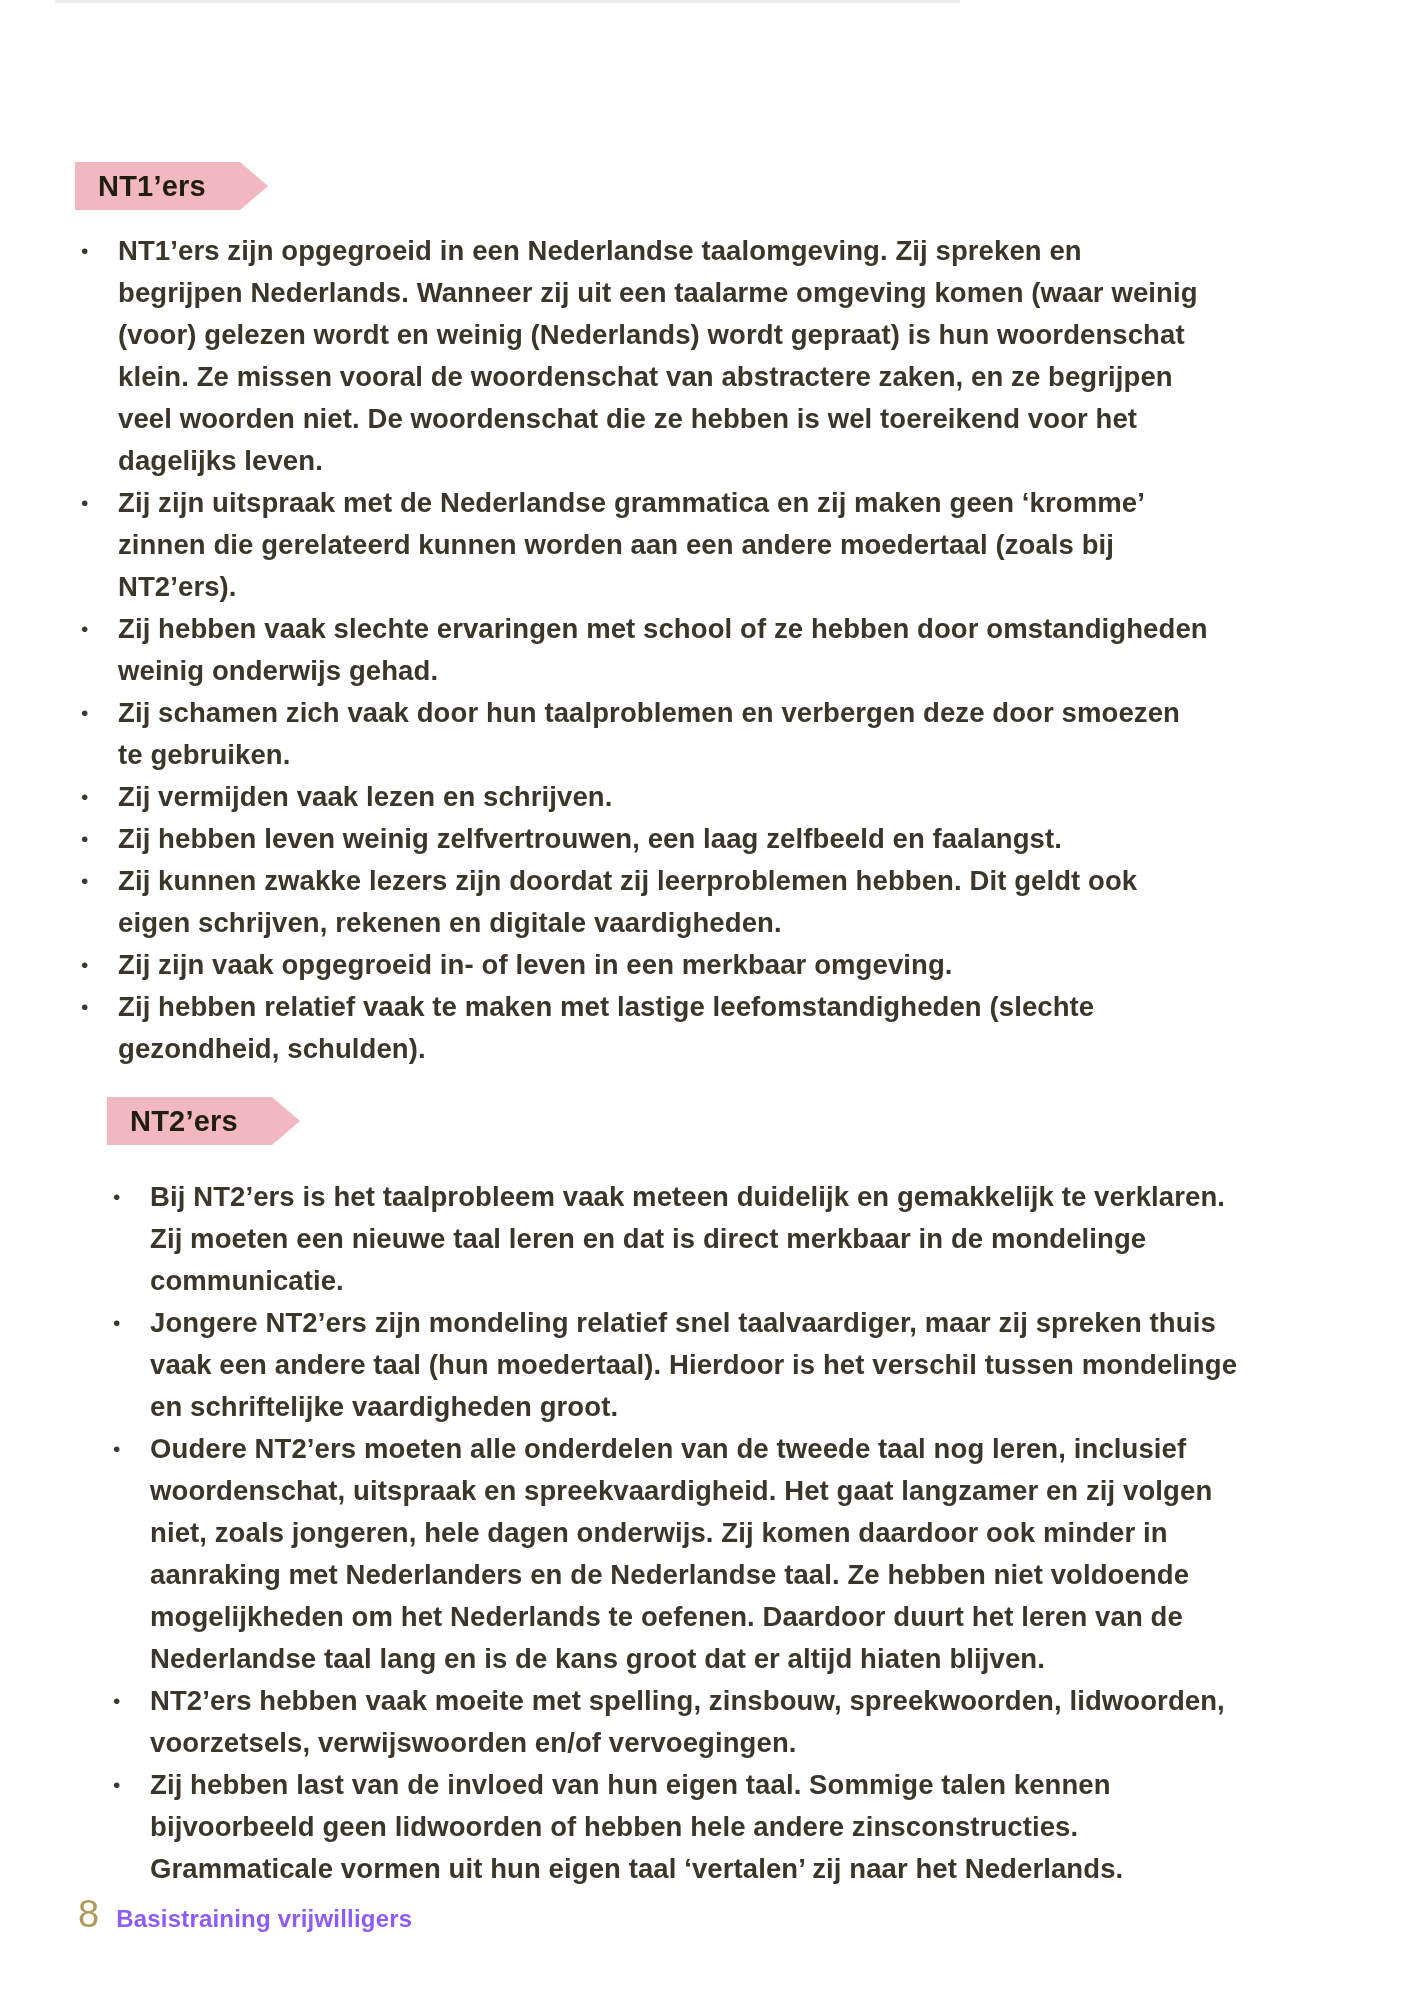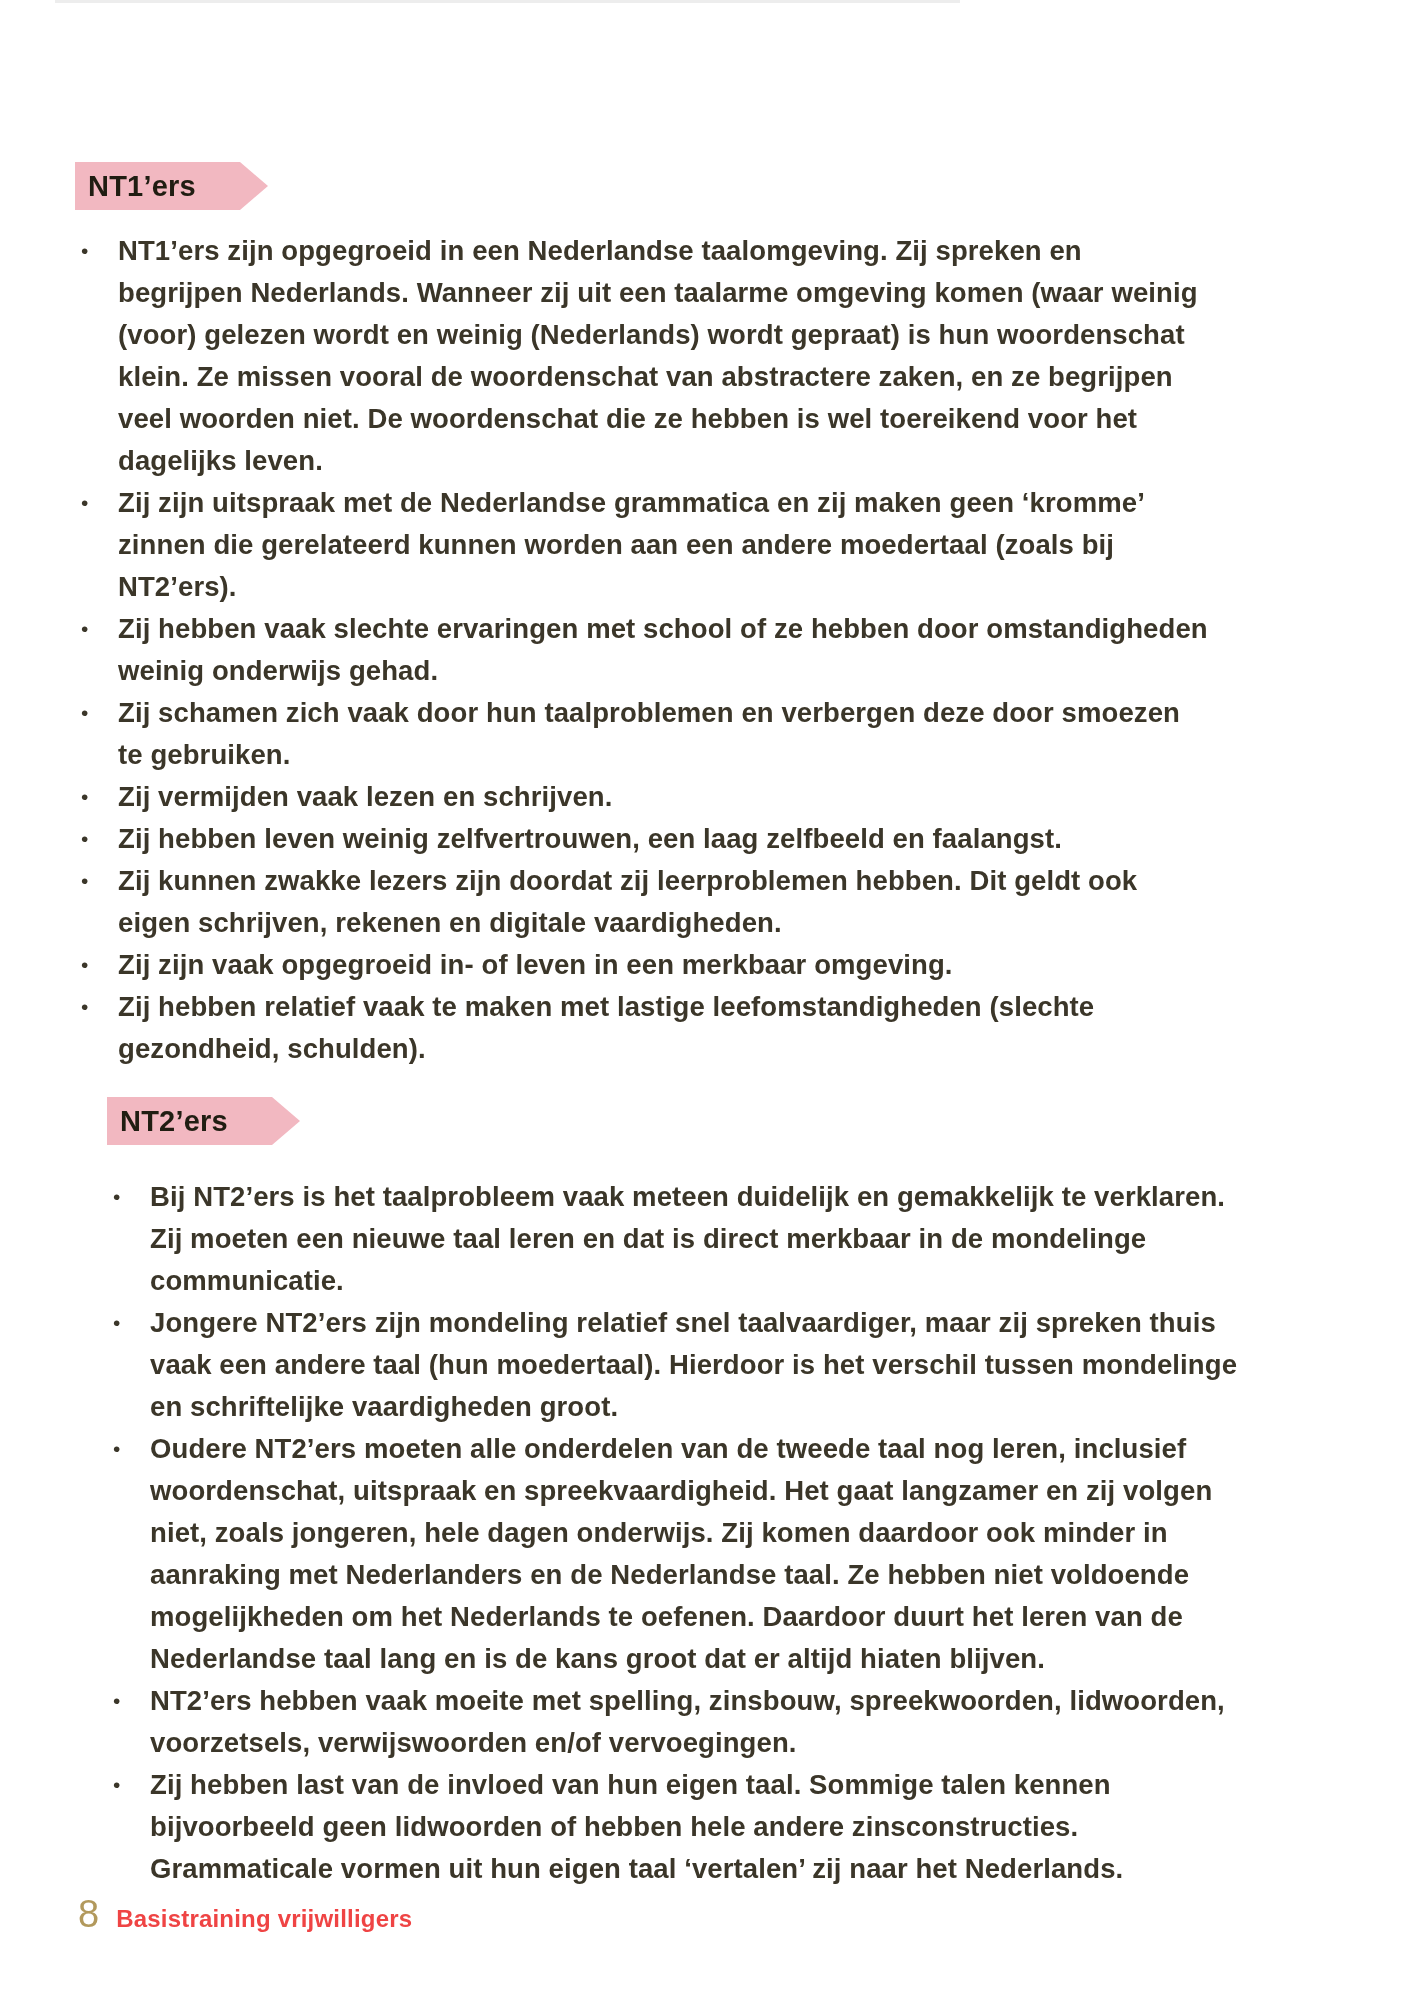--- a/index.html
+++ b/index.html
@@ -35,21 +35,21 @@
   }
   .section-banner {
     width: 193px;
     height: 48px;
     background: #f2b8c1;
     clip-path: polygon(0 0, calc(100% - 28px) 0, 100% 50%, calc(100% - 28px) 100%, 0 100%);
     display: flex;
     align-items: center;
   }
   .section-banner .banner-label {
-    padding-left: 13px;
+    padding-left: 23px;
     font-size: 29px;
     font-weight: bold;
     color: #201d12;
     letter-spacing: 0.2px;
   }
   .bullet-list {
     list-style: none;
     margin: 20px 0 0 0;
     padding: 0;
     width: 1135px;
@@ -93,21 +93,21 @@
   }
   .footer .page-number {
     font-size: 38px;
     font-weight: 400;
     color: #b2995c;
   }
   .footer .footer-label {
     margin-left: 17px;
     font-size: 24px;
     font-weight: bold;
-    color: #ef4444;
+    color: #8b5cf6;
     letter-spacing: 0.2px;
   }
 </style>
 </head>
 <body>
 
 <div class="page">
   <div class="scan-artifact"></div>
 
   <div class="content">

